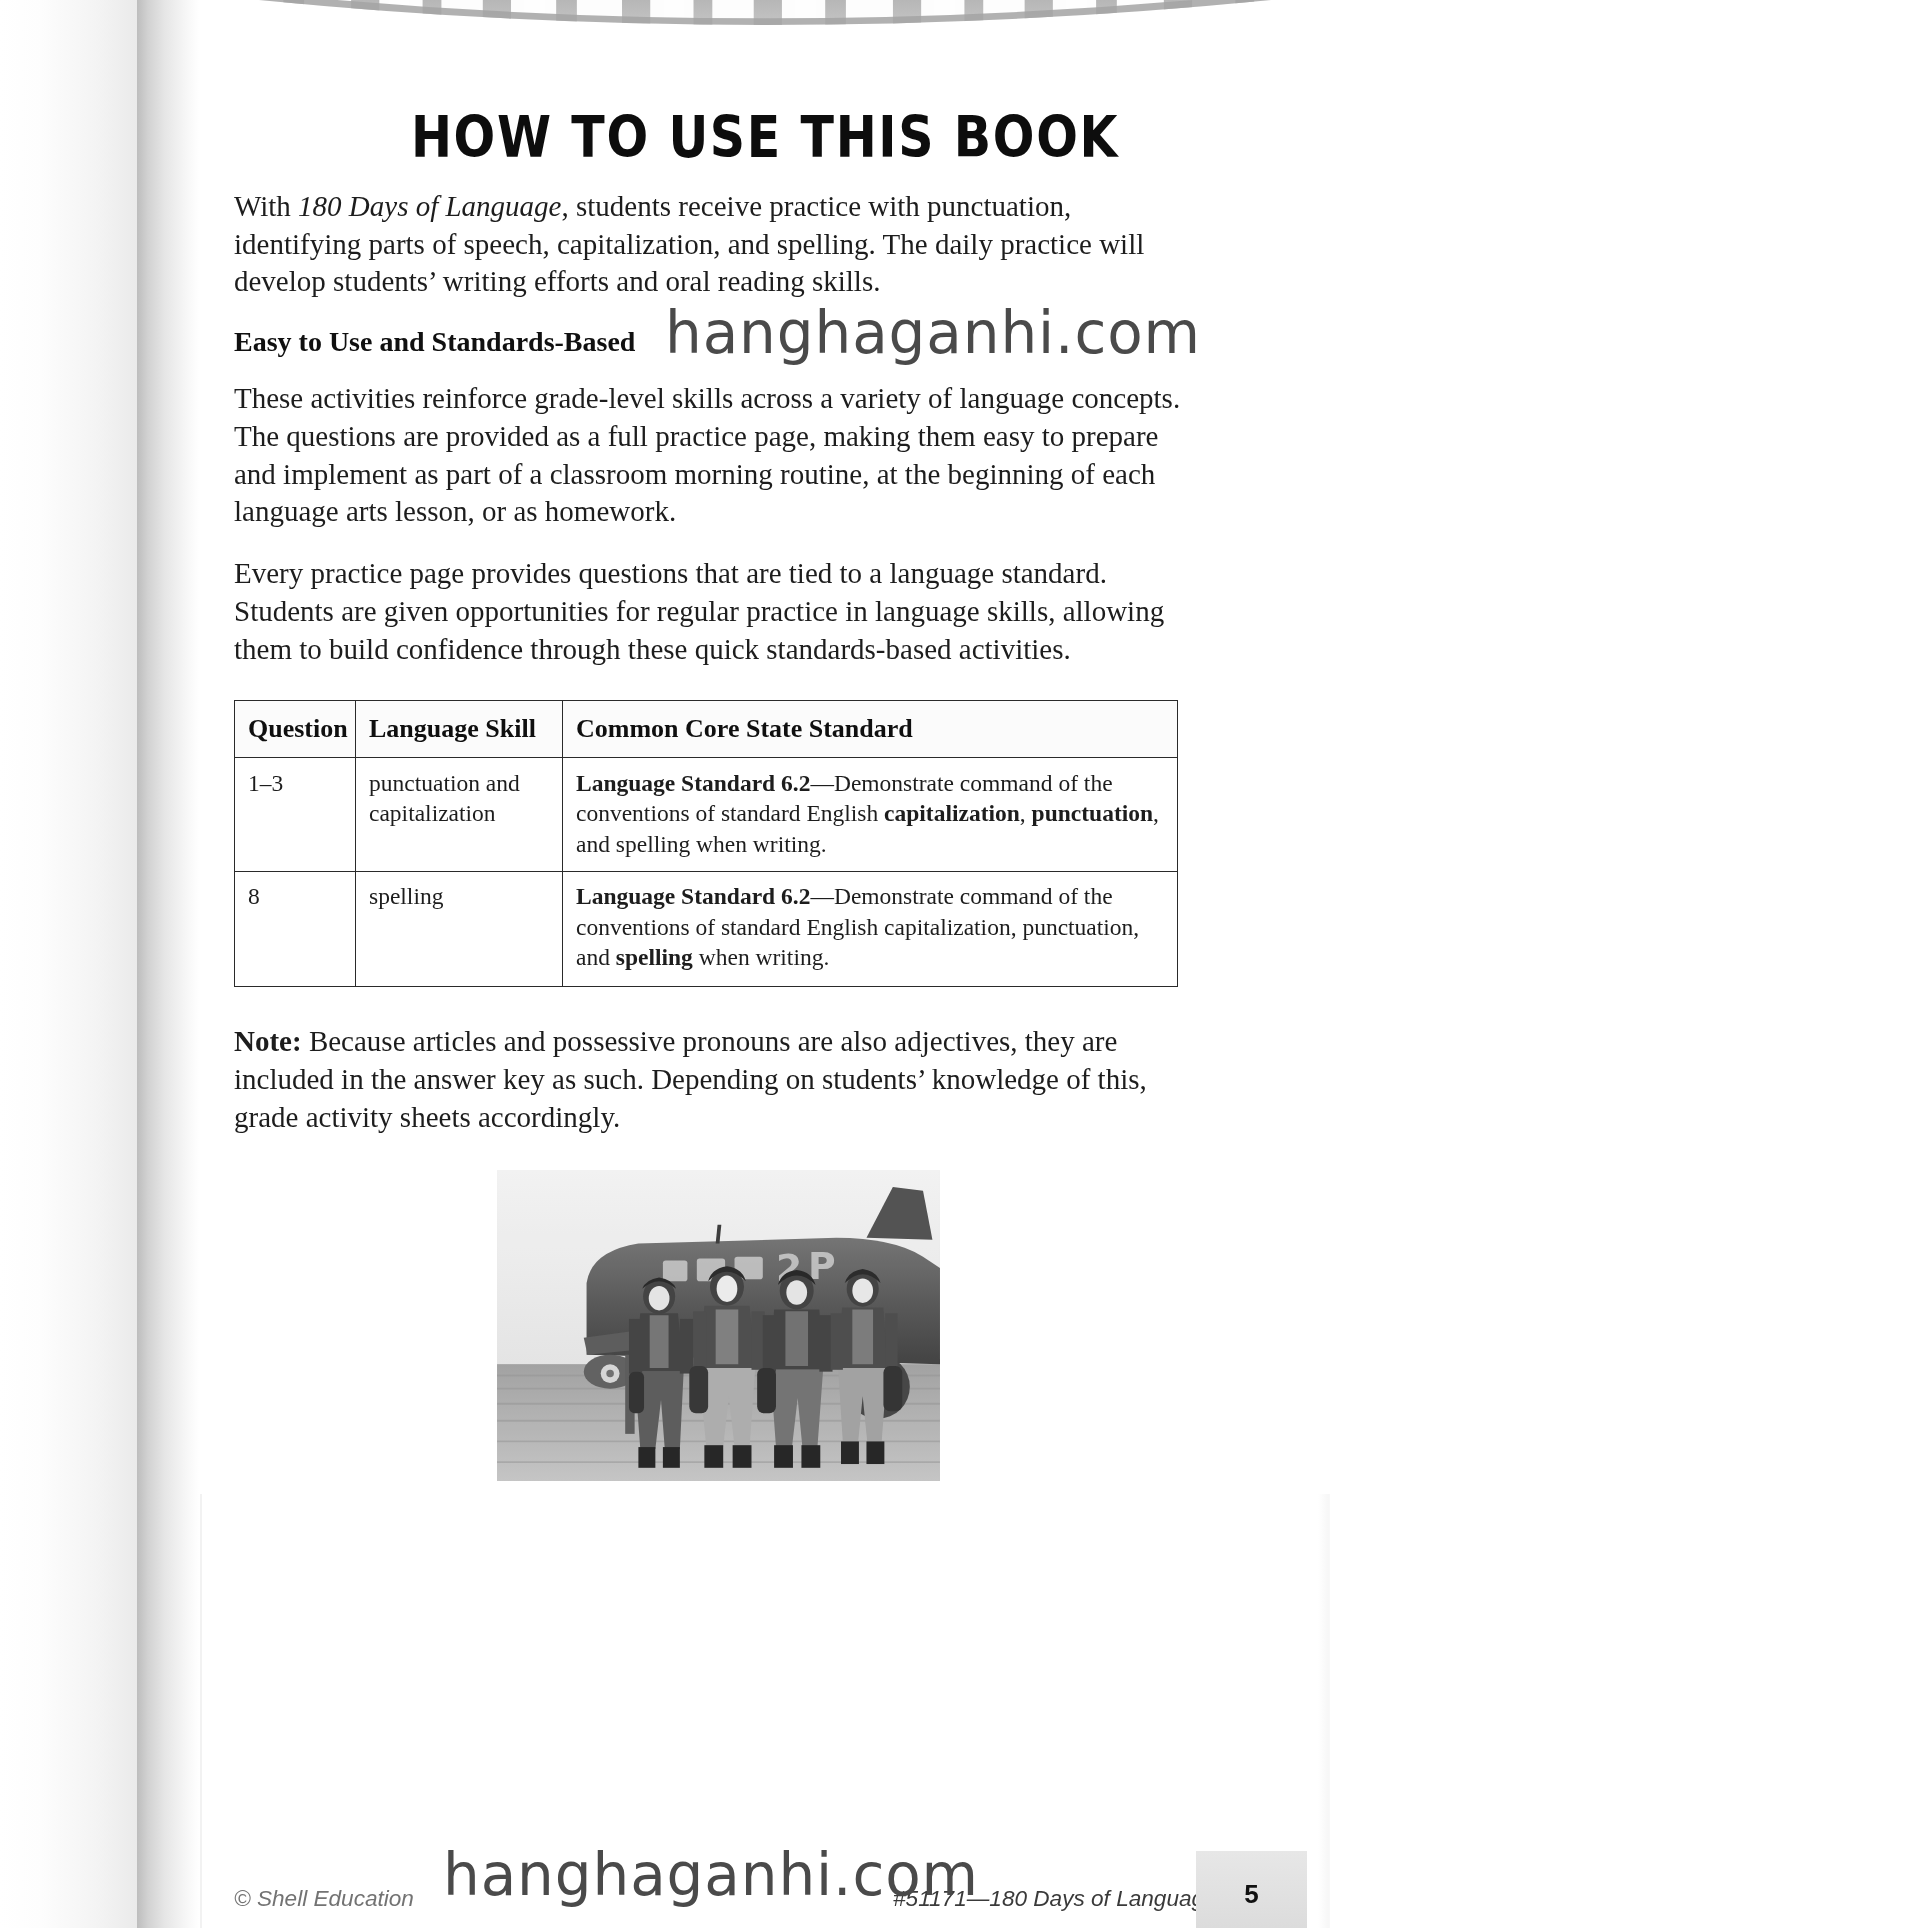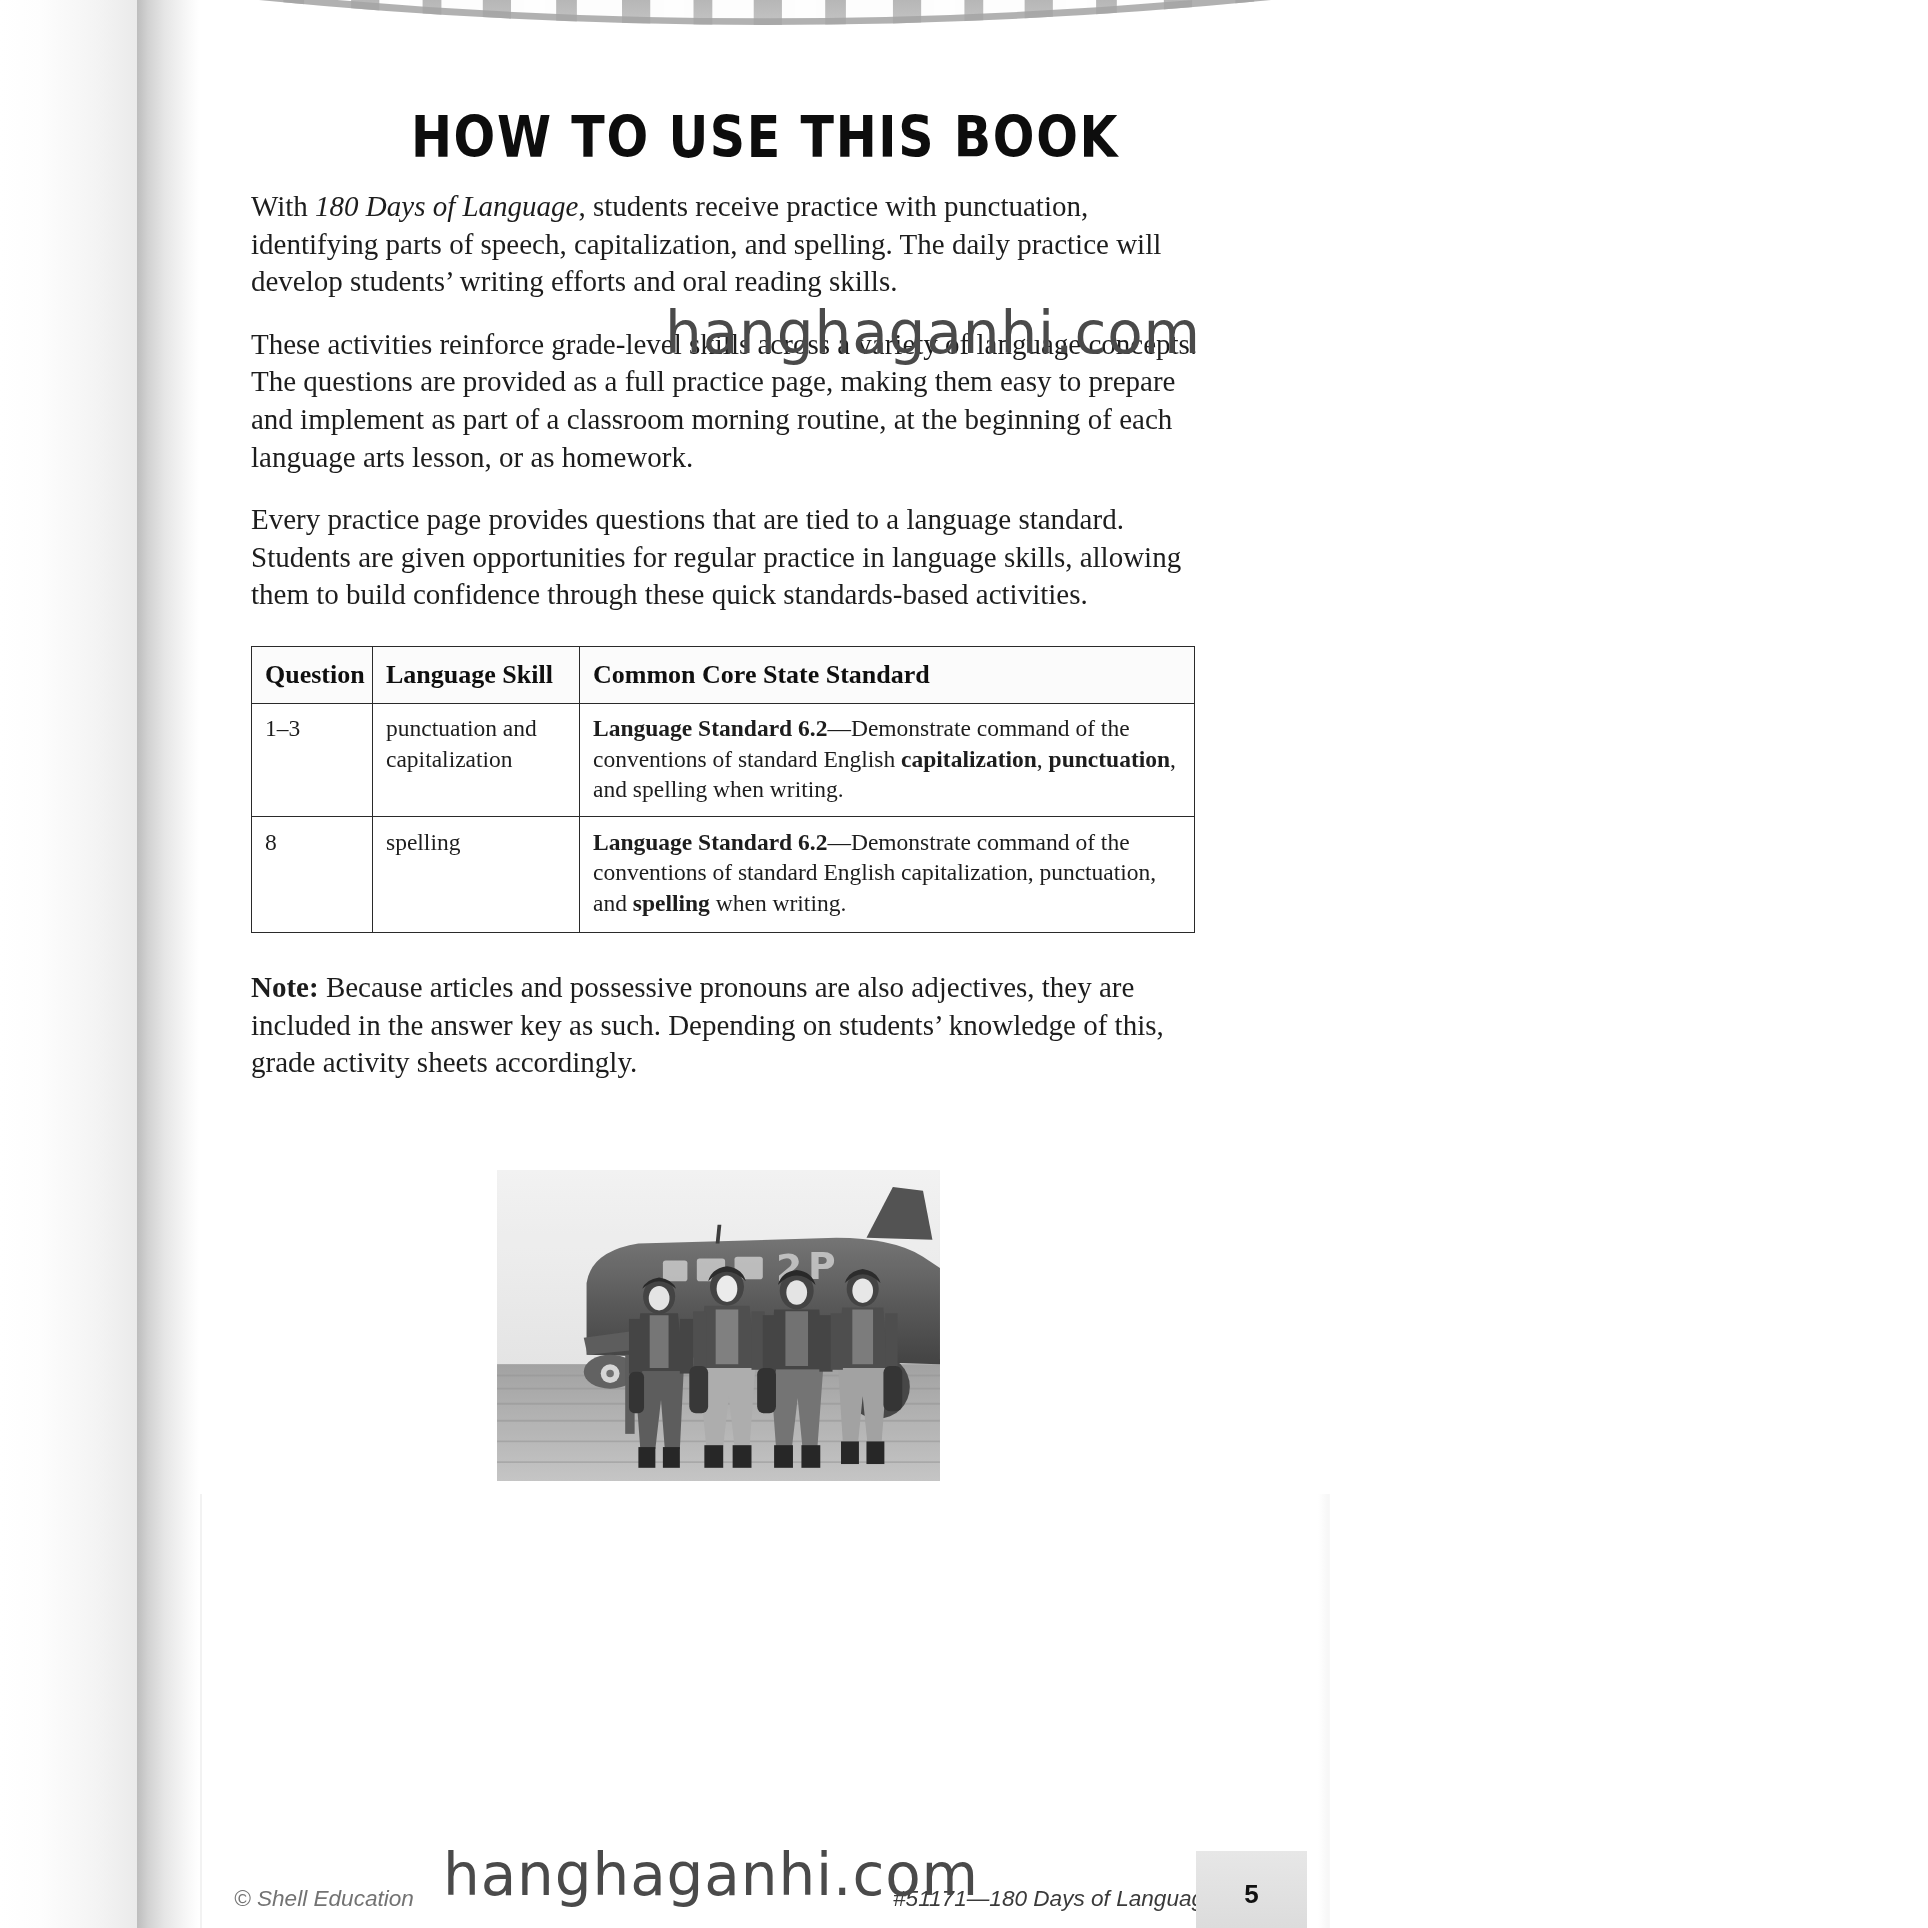--- a/index.html
+++ b/index.html
@@ -58,21 +58,21 @@
     font-family:"DejaVu Sans", sans-serif;
     font-weight:700;
     font-size:57px;
     letter-spacing:1.9px;
     color:#0d0d0d;
     transform:scaleX(.86);
     transform-origin:center;
   }
 
   
-  .col{position:absolute;left:51px;width:970px;}
+  .col{position:absolute;left:34px;width:970px;}
   p.body{
     margin:0 0 24.5px 0;
     font-size:29px;
     line-height:1.30;
     color:#1d1d1d;
     text-align:left;
     font-family:"Liberation Serif", serif;
   }
   p.body i{font-style:italic;}
   h2.sub{
@@ -237,20 +237,21 @@
       <path d="M0,52 Q600,118 1200,52 L1200,60 Q600,126 0,60 Z" fill="#ffffff" opacity=".0"></path>
     </svg>
   </div>
 
   <div class="title">HOW TO USE THIS BOOK</div>
 
   <div class="col" style="top:188px;">
 
     <p class="body"><span>With </span><i>180 Days of Language</i><span>, students receive practice with punctuation, identifying parts of speech, capitalization, and spelling.  The daily practice will develop students’ writing efforts and oral reading skills.</span></p>
 
+    <h2 class="sub">Easy to Use and Standards-Based</h2>
 
     <p class="body">These activities reinforce grade-level skills across a variety of language concepts.  The questions are provided as a full practice page, making them easy to prepare and implement as part of a classroom morning routine, at the beginning of each language arts lesson, or as homework.</p>
 
     <p class="body" style="margin-bottom:32px;">Every practice page provides questions that are tied to a language standard.  Students are given opportunities for regular practice in language skills, allowing them to build confidence through these quick standards-based activities.</p>
 
     <table class="std">
       <colgroup>
           <col class="c1">
           <col class="c2">
           <col class="c3">

